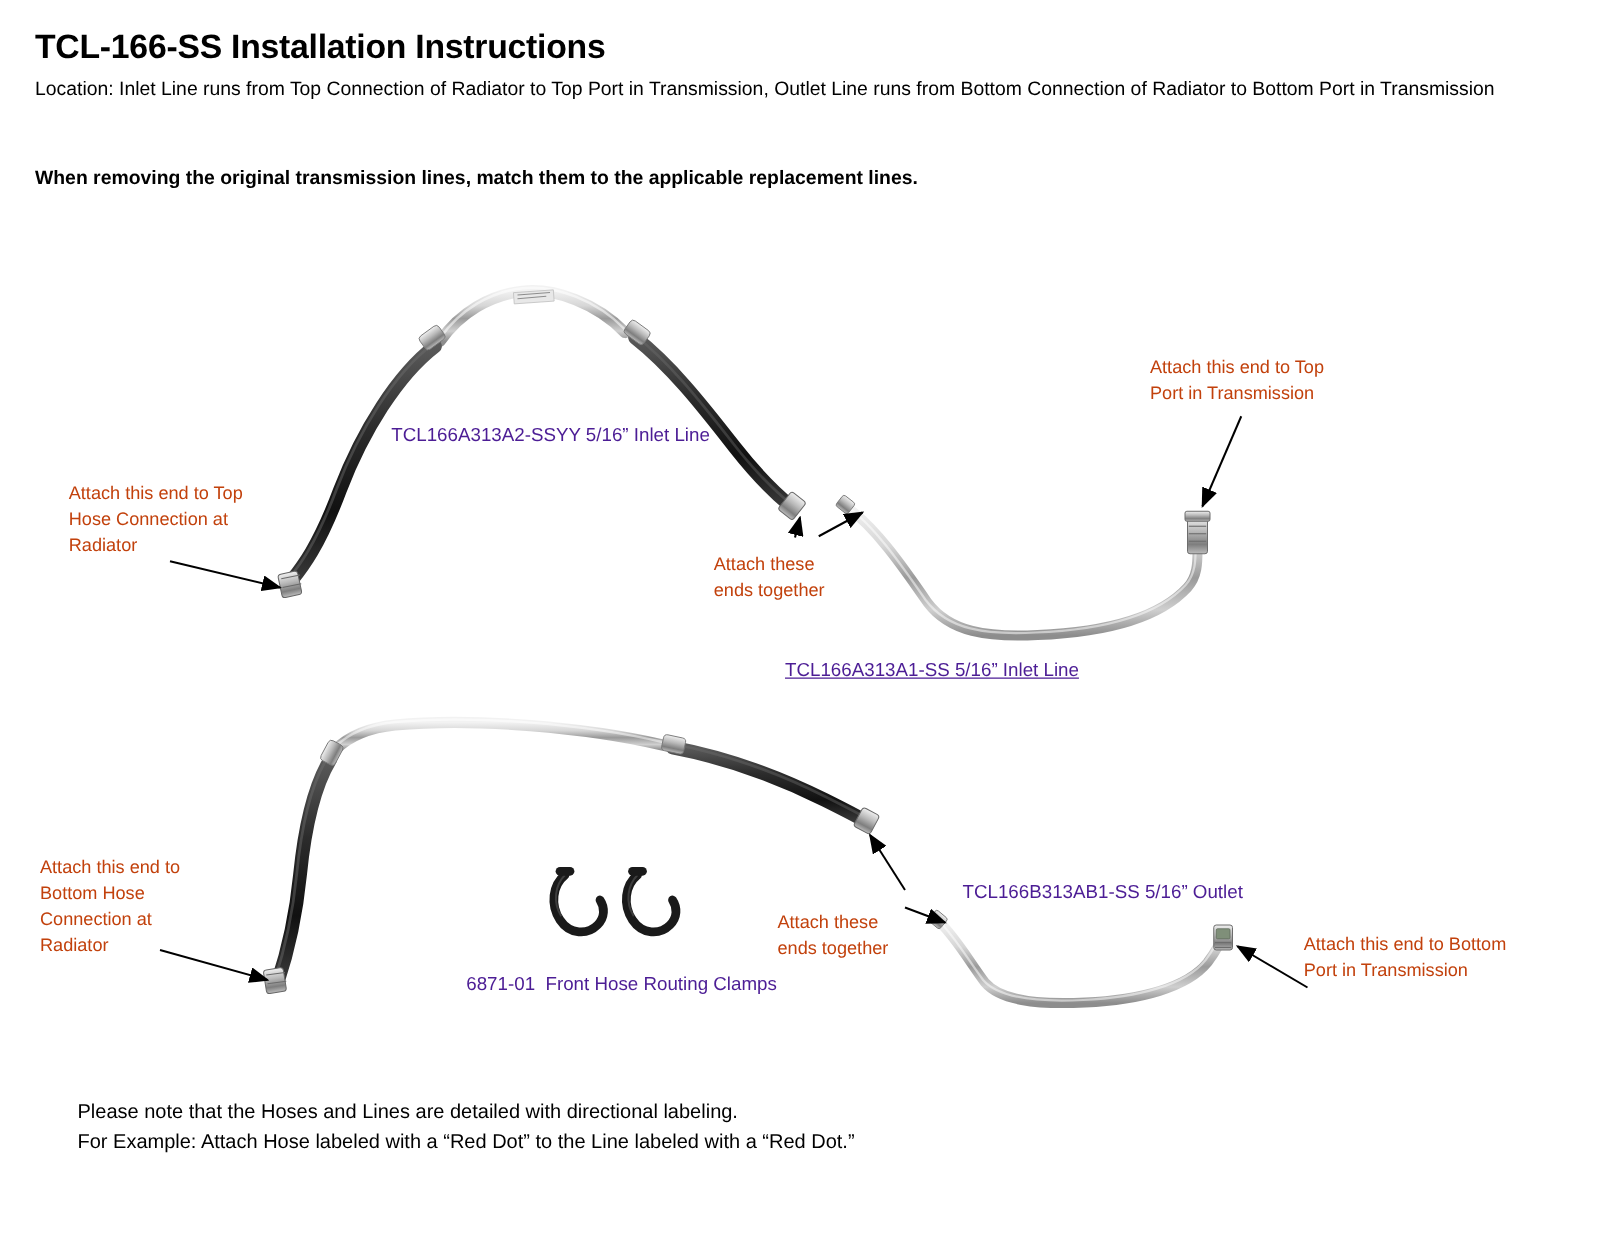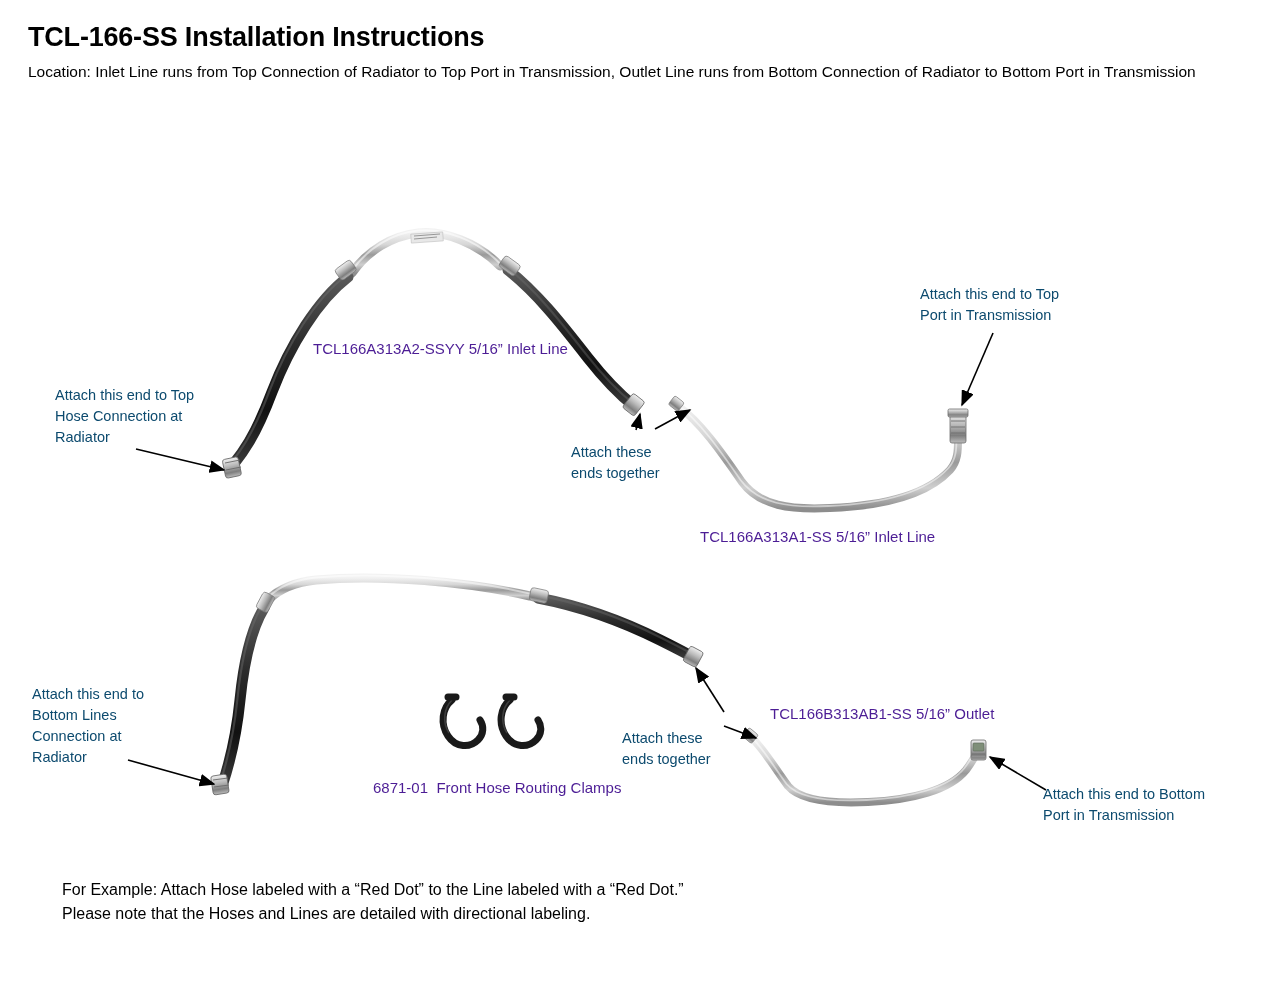--- a/index.html
+++ b/index.html
@@ -57,38 +57,39 @@
     position: absolute;
     font-size: 15px;
     line-height: 1.3;
     color: #4c1d95;
     white-space: pre;
   }
   .callout {
     position: absolute;
     font-size: 14.5px;
     line-height: 1.45;
-    color: #0c4a6e;
+    color: #c2410c;
     white-space: pre;
   }
   svg.art {
     position: absolute;
     left: 0; top: 0;
     width: 1280px;
     height: 989px;
     pointer-events: none;
   }
 </style>
 </head>
 <body>
 
 <div class="page">
 
   <div class="title">TCL-166-SS Installation Instructions</div>
   <div class="subtitle">Location: Inlet Line runs from Top Connection of Radiator to Top Port in Transmission, Outlet Line runs from Bottom Connection of Radiator to Bottom Port in Transmission</div>
+  <div class="note-line">When removing the original transmission lines, match them to the applicable replacement lines.</div>
 
   <svg class="art" viewBox="0 0 1280 989">
     <defs>
       <linearGradient id="metalGrad" x1="0" y1="0" x2="0" y2="1">
         <stop offset="0%" stop-color="#f2f2f2"></stop>
         <stop offset="30%" stop-color="#d6d6d6"></stop>
         <stop offset="55%" stop-color="#9a9a9a"></stop>
         <stop offset="80%" stop-color="#cfcfcf"></stop>
         <stop offset="100%" stop-color="#8d8d8d"></stop>
       </linearGradient>
@@ -194,46 +195,46 @@
       <line x1="636" y1="430" x2="640" y2="414" marker-end="url(#arrowhead)"></line>
       <line x1="128" y1="760" x2="214" y2="784" marker-end="url(#arrowhead)"></line>
       <line x1="724" y1="712" x2="696" y2="668" marker-end="url(#arrowhead)"></line>
       <line x1="724" y1="726" x2="756" y2="738" marker-end="url(#arrowhead)"></line>
       <line x1="1046" y1="790" x2="990" y2="757" marker-end="url(#arrowhead)"></line>
     </g>
   </svg>
 
   <div class="caption" style="left:313px; top:339px;">TCL166A313A2-SSYY 5/16” Inlet Line</div>
 
-  <div class="caption" style="left:700px; top:527px;">TCL166A313A1-SS 5/16” Inlet Line</div>
+  <div class="caption" style="left:628px; top:527px;text-decoration:underline;">TCL166A313A1-SS 5/16” Inlet Line</div>
 
 
   <div class="caption" style="left:770px; top:704px;text-align:center;">TCL166B313AB1-SS 5/16” Outlet</div>
 
   <div class="caption" style="left:325px; top:778px;margin-left:48px;">6871-01  Front Hose Routing Clamps</div>
 
   <div class="callout" style="left:55px; top:385px;">Attach this end to Top
 Hose Connection at
 Radiator</div>
 
   <div class="callout" style="left:920px; top:284px;">Attach this end to Top
 Port in Transmission</div>
 
   <div class="callout" style="left:571px; top:442px;">Attach these
 ends together</div>
 
   <div class="callout" style="left:32px; top:684px;">Attach this end to
-Bottom Lines
+Bottom Hose
 Connection at
 Radiator</div>
 
   <div class="callout" style="left:622px; top:728px;">Attach these
 ends together</div>
 
-  <div class="callout" style="left:1043px; top:746px;margin-top:38px;">Attach this end to Bottom
+  <div class="callout" style="left:1043px; top:746px;">Attach this end to Bottom
 Port in Transmission</div>
 
   <div class="footer">
+    <div>Please note that the Hoses and Lines are detailed with directional labeling.</div>
     <div>For Example: Attach Hose labeled with a “Red Dot” to the Line labeled with a “Red Dot.”</div>
-    <div>Please note that the Hoses and Lines are detailed with directional labeling.</div>
   </div>
 
 </div>
 
 </body></html>

